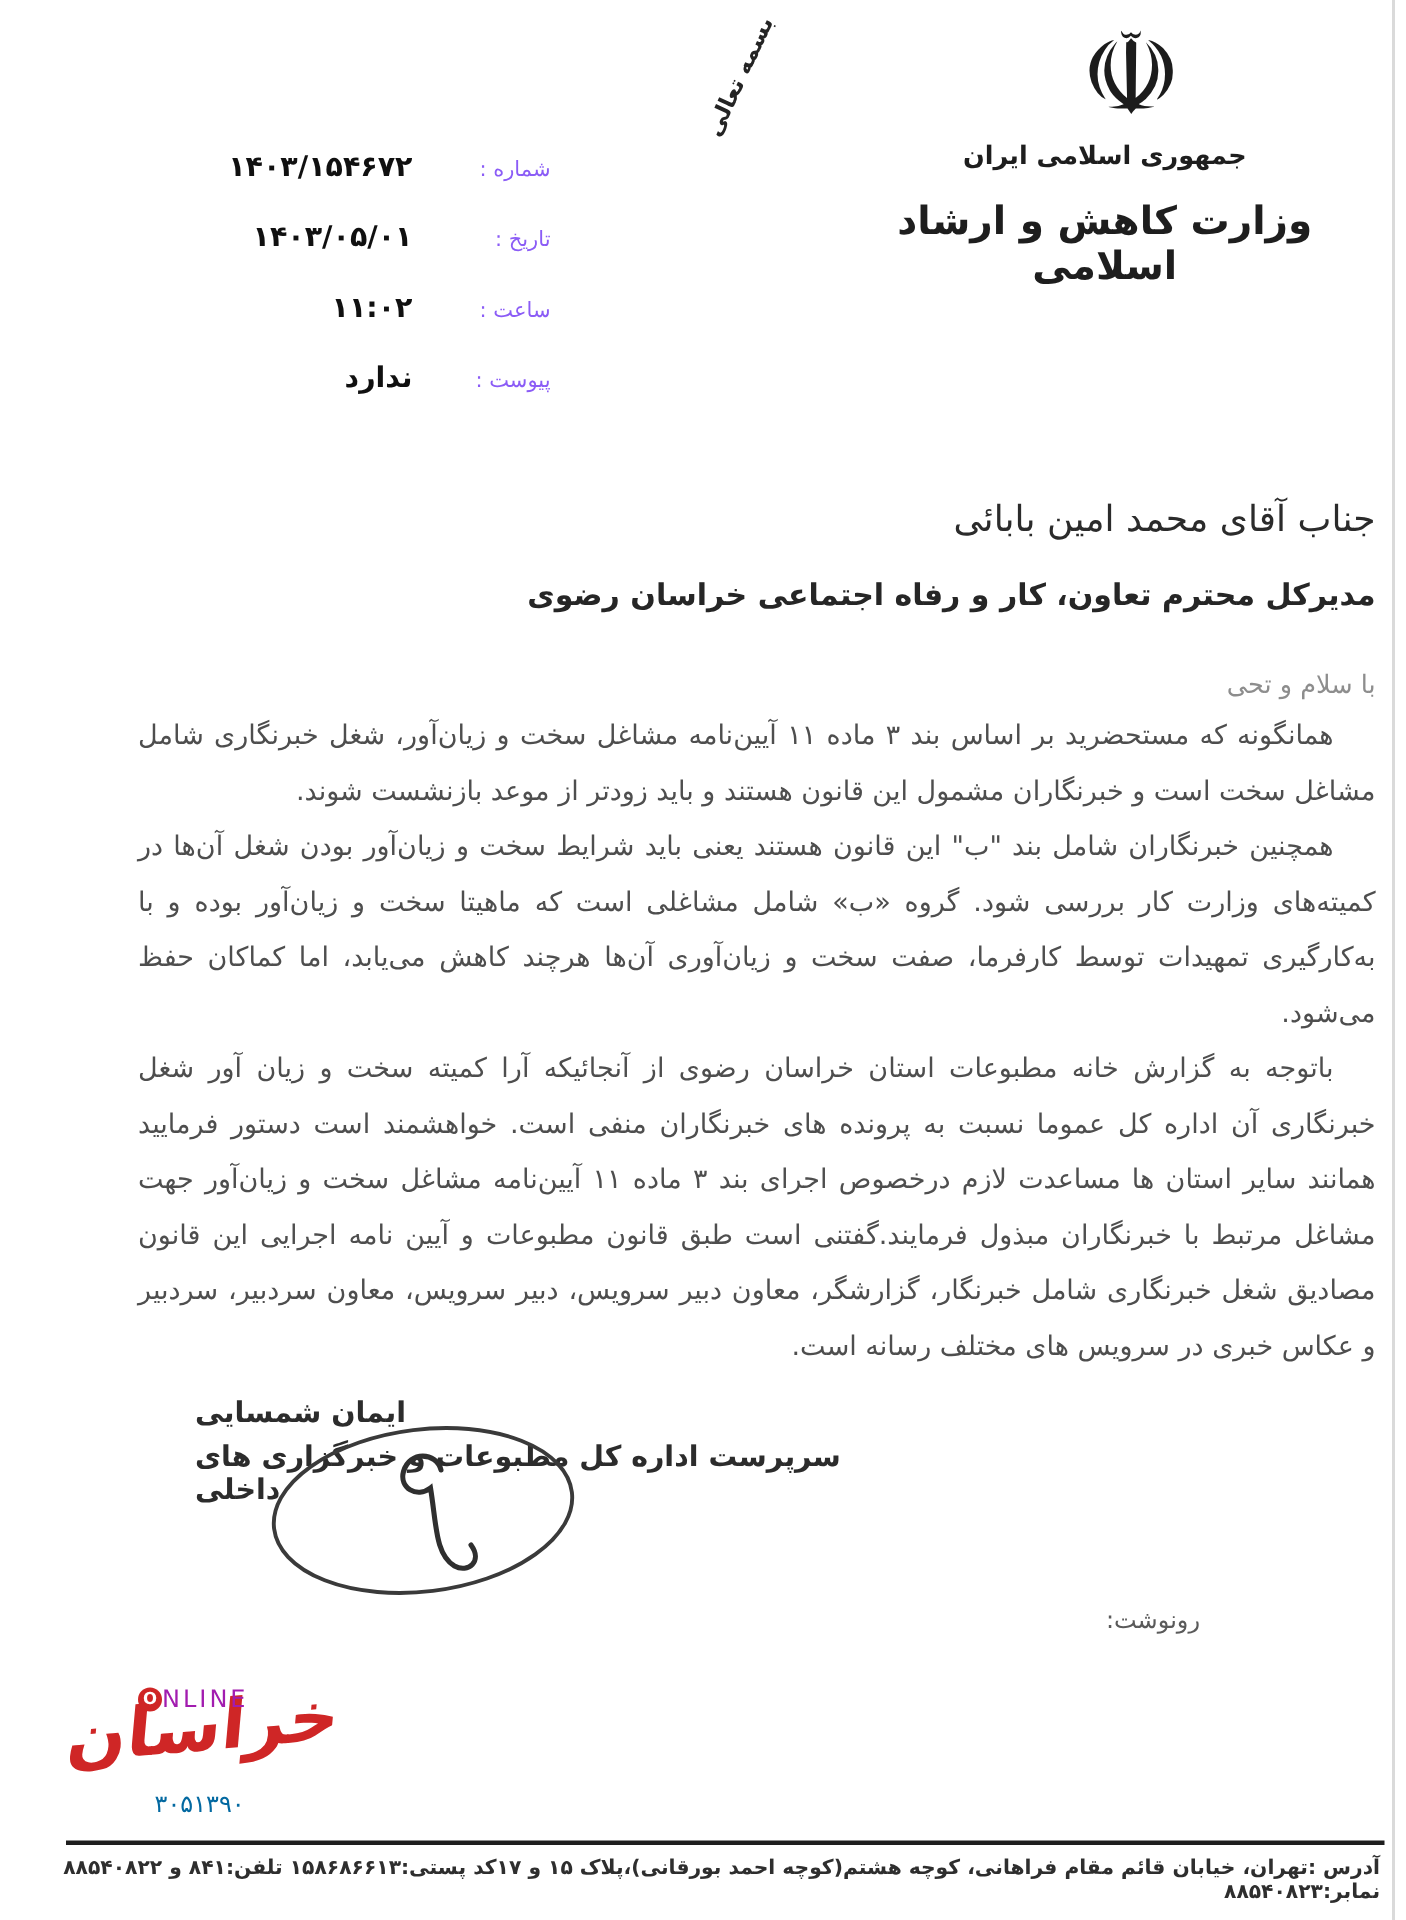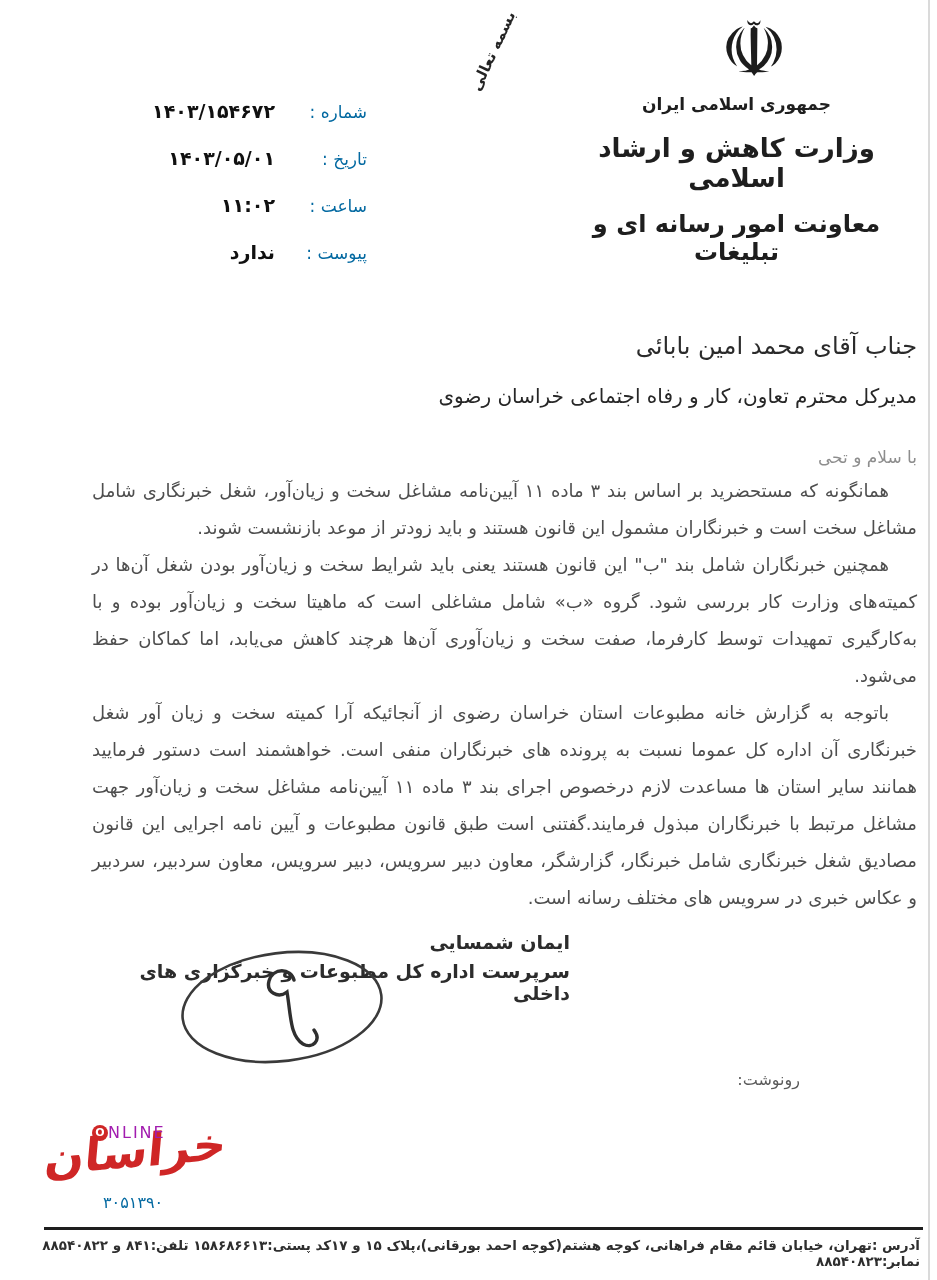--- a/index.html
+++ b/index.html
@@ -28,49 +28,49 @@
   .besmellah {
     position:absolute; top:42px; left:438px; width:110px;
     transform:rotate(-65deg); transform-origin:50% 50%;
     font-size:15px; font-weight:bold; color:#242424; text-align:center;
     direction:rtl;
   }
 
   
   .fields { position:absolute; top:100px; left:70px; width:297px; direction:rtl; }
   .field-row { display:flex; align-items:baseline; margin-bottom:17px; height:30px; }
-  .field-label { width:78px; font-size:17px; color:#0369a1; flex:none; }
+  .field-label { width:78px; font-size:14px; color:#8b5cf6; flex:none; }
   .field-value { font-size:19px; font-weight:bold; color:#101010; margin-right:14px;margin-left:13px; }
 
   
   .recipient-name {
     position:absolute; top:332px; right:20px; direction:rtl;
     font-size:24px; font-weight:normal; color:#2b2b2b;
   }
   .recipient-title {
     position:absolute; top:384px; right:20px; direction:rtl;
-    font-size:20px; font-weight:normal; color:#262626;
+    font-size:20px; font-weight:bold; color:#262626;
   }
   .salutation {
     position:absolute; top:447px; right:20px; direction:rtl;
     font-size:17px; color:#8d8d8d;
   }
 
   
   .body-text {
     position:absolute; top:472px; right:20px; left:92px;
     direction:rtl; text-align:justify;
     font-size:18px; line-height:37px; color:#4e4e4e;
   }
   .body-text p { margin:0; text-indent:28px; }
 
   
   .sig-block {
     position:absolute; top:931px; left:130px; width:440px;
-    direction:rtl; text-align:right; color:#2c2c2c;
+    direction:rtl; text-align:left; color:#2c2c2c;
   }
   .sig-name  { font-size:19px; font-weight:bold; margin-bottom:7px; }
   .sig-title { font-size:19px; font-weight:bold; }
   .sig-stamp { position:absolute; top:946px; left:176px; width:212px; height:122px; }
 
   
   .cc-label {
     position:absolute; top:1070px; right:137px; direction:rtl;
     font-size:16px; color:#5a5a5a;
   }
@@ -112,21 +112,20 @@
 
   <div class="scan-edge"></div>
 
   <div class="emblem">☫</div>
 
   <div class="besmellah">بسمه تعالی</div>
 
   <div class="org-block">
     <div class="org-line1">جمهوری اسلامی ایران</div>
     <div class="org-line2">وزارت کاهش و ارشاد اسلامی</div>
-    <div class="org-line3">معاونت امور رسانه ای و تبلیغات</div>
   </div>
 
   <div class="fields">
     <div class="field-row">
       <span class="field-label">شماره :</span>
       <span class="field-value">۱۴۰۳/۱۵۴۶۷۲</span>
     </div>
     <div class="field-row">
       <span class="field-label">تاریخ :</span>
       <span class="field-value">۱۴۰۳/۰۵/۰۱</span>

